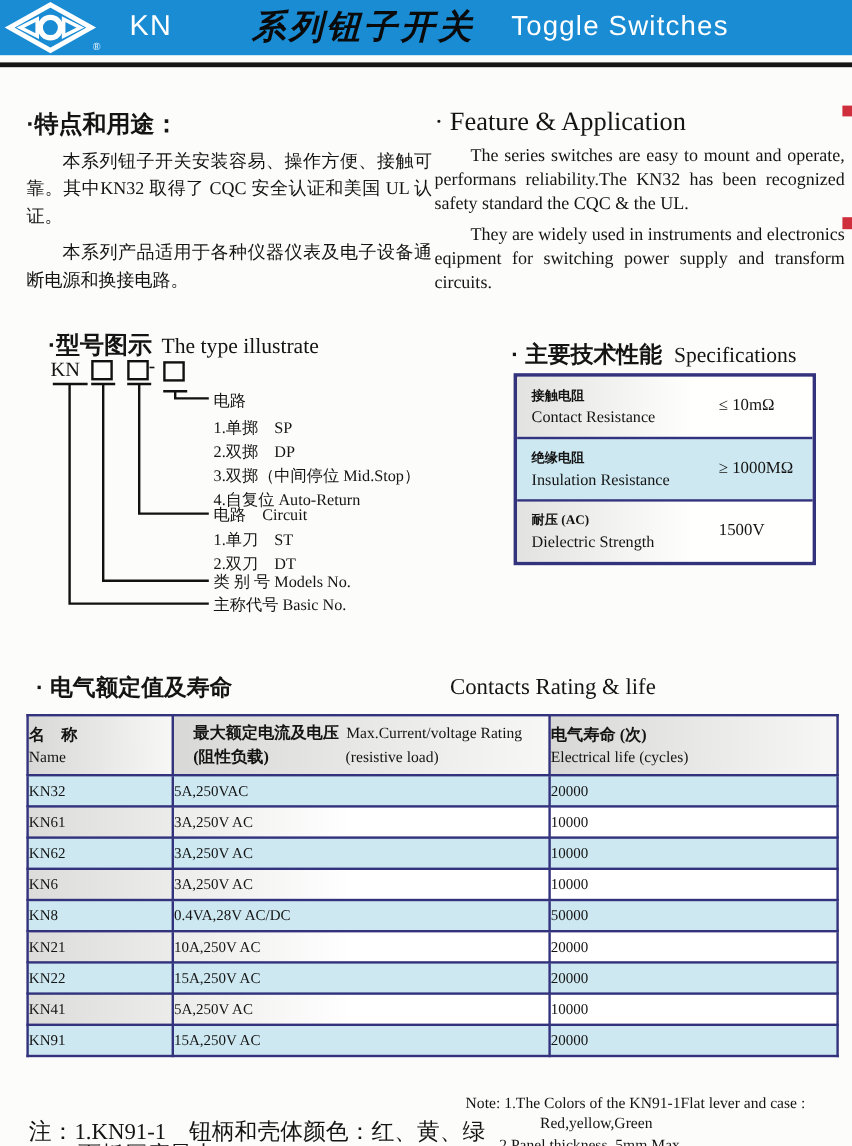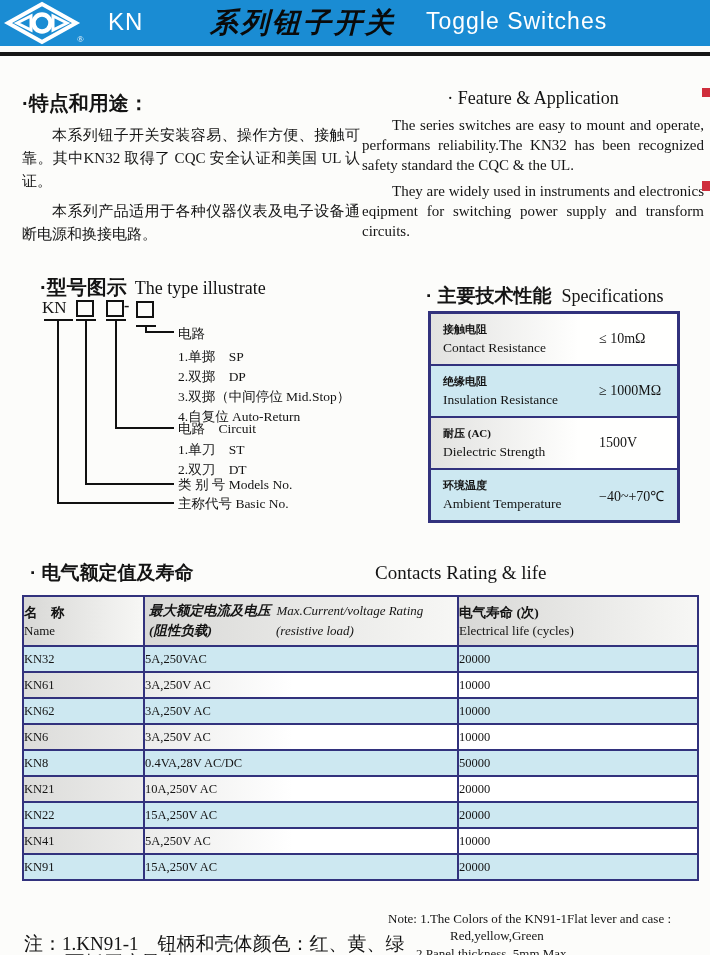--- a/index.html
+++ b/index.html
@@ -15,21 +15,21 @@
           font-style:italic;font-family:"Liberation Sans",sans-serif;letter-spacing:3px;}
   .hdr-en{position:absolute;left:426px;top:8px;color:#fff;font-size:23px;
           font-family:"Liberation Sans",sans-serif;letter-spacing:1px;}
   .rule{position:absolute;left:0;top:52px;width:710px;height:4px;background:#161616;}
 
   
   .feat-cn{position:absolute;left:22px;top:90px;width:338px;}
   .feat-cn .t{font-family:"Liberation Sans",sans-serif;font-weight:bold;font-size:20px;}
   .feat-cn p{margin:7px 0 0;font-size:15px;line-height:23px;text-align:justify;text-indent:2em;}
   .feat-en{position:absolute;left:362px;top:88px;width:342px;}
-  .feat-en .t{font-size:18px;text-align:center;}
+  .feat-en .t{font-size:22px;}
   .feat-en p{margin:6px 0 0;font-size:15px;line-height:20px;text-align:justify;text-indent:2em;}
 
   
   .type-title{position:absolute;left:40px;top:274px;}
   .type-title .cn{font-family:"Liberation Sans",sans-serif;font-weight:bold;font-size:20px;}
   .type-title .en{font-size:18px;margin-left:8px;}
   .diagram{position:absolute;left:40px;top:298px;width:395px;height:232px;}
   .code-kn{position:absolute;left:2px;top:0;font-size:17px;}
   .tbox{position:absolute;top:2px;width:14px;height:13px;border:2px solid #111;background:transparent;}
   .b1{left:36px}.b2{left:66px}.b3{left:96px;top:3px}
@@ -54,21 +54,21 @@
   
   .rating-title-cn{position:absolute;left:30px;top:560px;font-family:"Liberation Sans",sans-serif;
                    font-weight:bold;font-size:19px;}
   .rating-title-en{position:absolute;left:375px;top:562px;font-size:19px;}
   table.rating{position:absolute;left:22px;top:595px;width:677px;border-collapse:collapse;
                font-size:12.5px;}
   .rating td{border:2px solid #32327d;text-align:left;padding:0;}
   .rating tr.hdr td{height:48px;background:linear-gradient(90deg,#d8d8d6,#f7f7f5);}
   .rating .hc .cn{font-weight:bold;font-size:13.5px;line-height:19px;}
   .rating .hc .en{font-size:13px;line-height:17px;}
-  .rating td.l{text-align:right;padding-left:4px;font-style:italic;}
+  .rating td.l{text-align:right;padding-left:16px;}
   .rating .hline{display:flex;gap:6px;line-height:20px;align-items:baseline;}
   .rating .hline .cn{font-weight:bold;font-size:13.5px;}
   .rating .hline .en{font-size:13px;}
   .rating .hline.ind .en{margin-left:58px;}
   .rating tr.dr td{height:24px;}
   .rating tr.rb{background:#cde8f1;}
   .rating tr.rw{background:linear-gradient(90deg,#dcdcda,#ffffff 40%);}
 
   
   .note-cn{position:absolute;left:24px;top:901px;font-size:19px;line-height:16px;margin-top:35px;}
@@ -165,27 +165,20 @@
       </div>
       <div class="spec-val">≥ 1000MΩ</div>
     </div>
     <div class="spec-row sr-w">
       <div class="spec-labels">
         <div class="cn">耐压 (AC)</div>
         <div class="en">Dielectric Strength</div>
       </div>
       <div class="spec-val">1500V</div>
     </div>
-    <div class="spec-row sr-b">
-      <div class="spec-labels">
-        <div class="cn">环境温度</div>
-        <div class="en">Ambient Temperature</div>
-      </div>
-      <div class="spec-val">−40~+70℃</div>
-    </div>
   </div>
 
   <div class="rating-title-cn">· 电气额定值及寿命</div>
   <div class="rating-title-en">Contacts Rating &amp; life</div>
 
   <table class="rating">
     <colgroup>
         <col style="width:121px">
         <col style="width:314px">
         <col>

